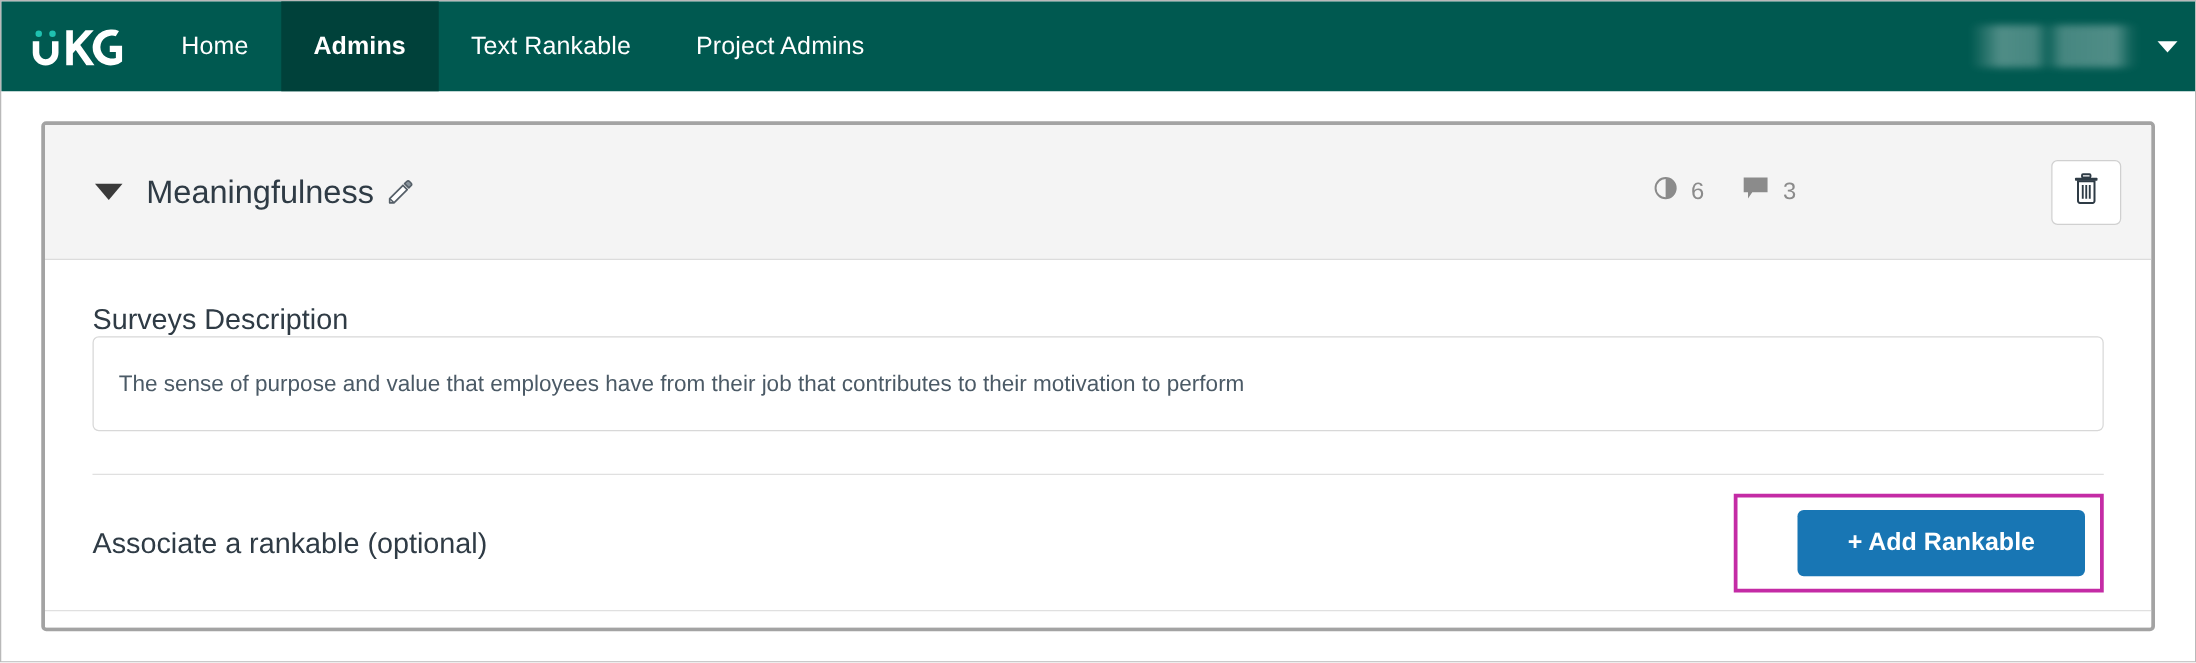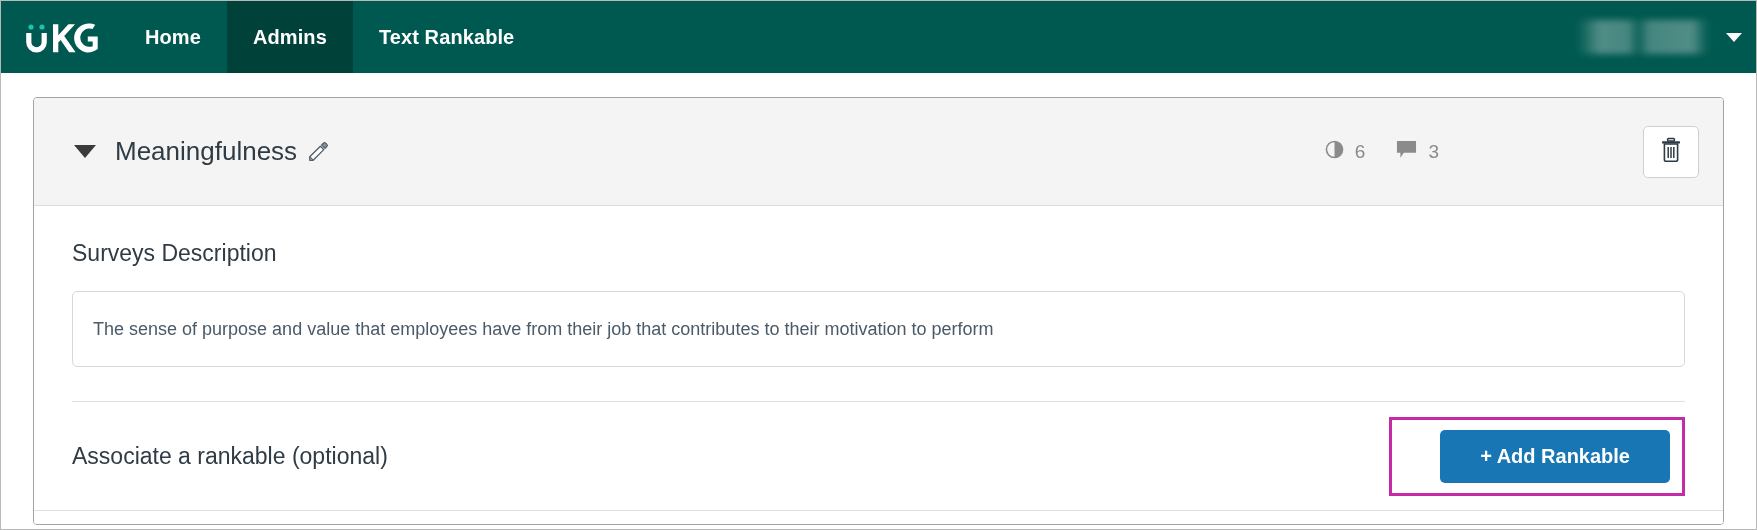--- a/index.html
+++ b/index.html
@@ -51,21 +51,20 @@
 
   .nav-item {
     display: flex;
     align-items: center;
     padding: 0 26px;
     color: #ffffff;
     font-size: 20px;
     letter-spacing: .1px;
     white-space: nowrap;
     cursor: pointer;
-    font-weight: bold;
   }
 
   .nav-item.active {
     background: #00413a;
     font-weight: bold;
   }
 
   .nav-right {
     margin-left: auto;
     display: flex;
@@ -99,21 +98,21 @@
     border-top: 9px solid #ffffff;
     cursor: pointer;
   }
 
   
   .content {
     padding: 24px 32px 0 32px;
   }
 
   .card {
-    border: 1px solid #a3a3a3;
+    border: 3px solid #a3a3a3;
     border-radius: 4px;
     background: #ffffff;
     overflow: hidden;
   }
 
   .card-header {
     background: #f4f4f4;
     border-bottom: 1px solid #dcdcdc;
     height: 108px;
     display: flex;
@@ -185,21 +184,20 @@
     padding: 34px 38px 0 38px;
   }
 
   .section-title {
     font-size: 23px;
     color: #2f3b45;
     font-weight: normal;
   }
 
   .desc-box {
-    margin-top: 24px;
     border: 1px solid #d8d8d8;
     border-radius: 5px;
     background: #fff;
     height: 76px;
     display: flex;
     align-items: center;
     padding: 0 20px;
     font-size: 18px;
     color: #4b5a66;
   }
@@ -270,20 +268,23 @@
 
     <div class="nav-items">
       <div class="nav-item">
         <span>Home</span>
       </div>
       <div class="nav-item active">
         <span>Admins</span>
       </div>
       <div class="nav-item">
         <span>Text Rankable</span>
+      </div>
+      <div class="nav-item">
+        <span>Project Admins</span>
       </div>
     </div>
 
     <div class="nav-right">
       <div class="user-chip"></div>
       <div class="caret-down"></div>
     </div>
   </div>
 
   <div class="content">

